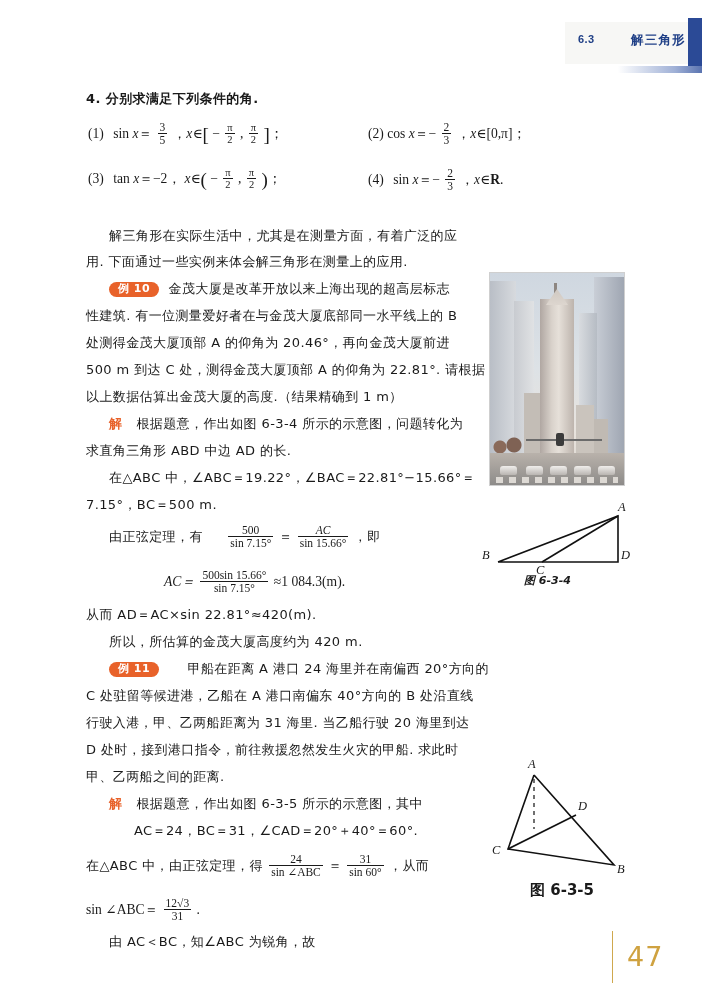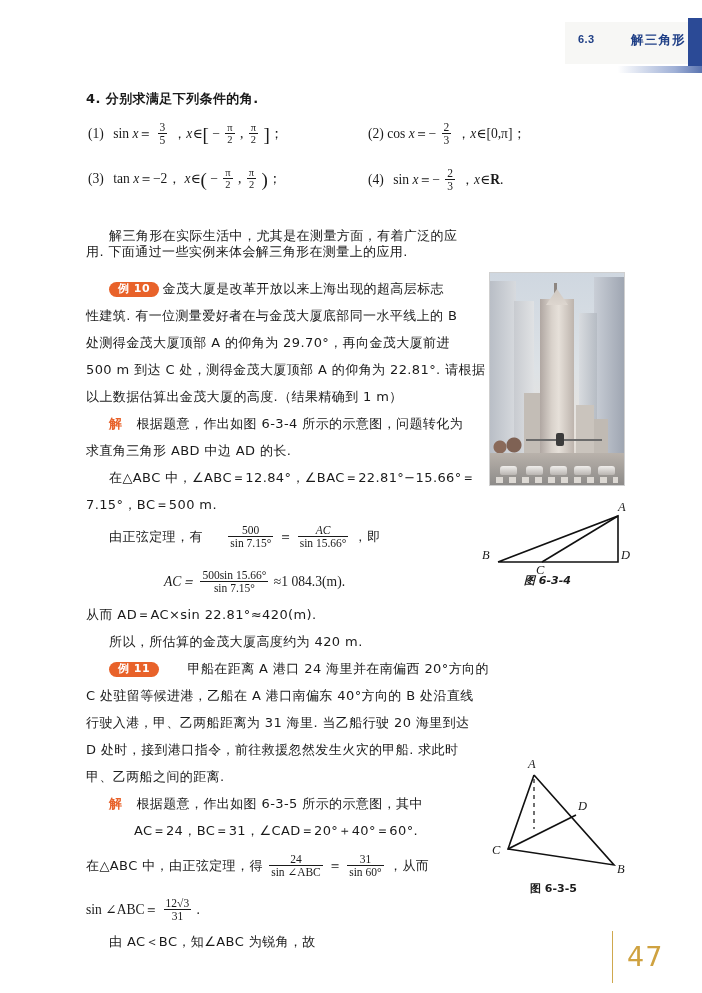--- a/index.html
+++ b/index.html
@@ -103,21 +103,21 @@
   .trees{position:absolute;left:2px;bottom:30px;width:36px;height:18px;
      background:radial-gradient(circle at 8px 10px,#8a6a5a 6px,transparent 7px),
                 radial-gradient(circle at 22px 8px,#7f6254 7px,transparent 8px);}
 
   
   #fig1{position:absolute;left:480px;top:500px;width:180px;height:95px;}
   #fig1cap{position:absolute;left:524px;top:573px;
     font-family:"DejaVu Sans","Liberation Sans",sans-serif;font-size:11px;font-weight:bold;font-style:italic;}
   #fig2{position:absolute;left:490px;top:757px;width:180px;height:125px;}
   #fig2cap{position:absolute;left:530px;top:881px;
-    font-family:"DejaVu Sans","Liberation Sans",sans-serif;font-size:11px;font-weight:bold;}
+    font-family:"DejaVu Sans","Liberation Sans",sans-serif;font-size:15px;font-weight:bold;}
   .flab{position:absolute;font-family:"Liberation Serif","DejaVu Serif",serif;
         font-style:italic;font-size:12.5px;}
 
   
   #pagerule{position:absolute;left:612px;top:931px;width:1.4px;height:52px;background:#cfa84e;}
   #pagenum{position:absolute;left:627px;top:941px;
     font-family:"DejaVu Sans","Liberation Sans",sans-serif;
     font-size:27px;color:#cfa240;letter-spacing:1px;}
 </style>
 </head>
@@ -178,37 +178,37 @@
     <span class="mr">(4)</span>
     <span class="mr" style="margin-left:6px;">sin&nbsp;</span><span class="mi">x</span><span class="mr">＝−</span>
     <span class="fr">
       <span class="nu">2</span>
       <span class="de">3</span>
     </span>
     <span class="mr">，</span><span class="mi">x</span><span class="mr">∈<b>R</b>.</span>
   </div>
 
   <div class="ln cn ind" style="top:137px;">解三角形在实际生活中，尤其是在测量方面，有着广泛的应</div>
-  <div class="ln cn" style="top:153px;text-align:right;">用. 下面通过一些实例来体会解三角形在测量上的应用.</div>
+  <div class="ln cn" style="top:163px;text-align:right;">用. 下面通过一些实例来体会解三角形在测量上的应用.</div>
 
   <div class="ln" style="top:190px;left:23px;">
     <span class="badge">例 10</span>
-    <span class="cn" style="margin-left:0;">金茂大厦是改革开放以来上海出现的超高层标志</span>
+    <span class="cn" style="margin-left:6px;">金茂大厦是改革开放以来上海出现的超高层标志</span>
   </div>
   <div class="ln cn" style="top:217px;">性建筑. 有一位测量爱好者在与金茂大厦底部同一水平线上的 B</div>
-  <div class="ln cn" style="top:244px;">处测得金茂大厦顶部 A 的仰角为 29.70°，再向金茂大厦前进</div>
+  <div class="ln cn" style="top:244px;">处测得金茂大厦顶部 A 的仰角为 20.46°，再向金茂大厦前进</div>
   <div class="ln cn" style="top:271px;">500 m 到达 C 处，测得金茂大厦顶部 A 的仰角为 22.81°. 请根据</div>
   <div class="ln cn" style="top:298px;">以上数据估算出金茂大厦的高度.（结果精确到 1 m）</div>
 
   <div class="ln" style="top:325px;left:23px;">
     <span class="jie">解</span>
     <span class="cn" style="margin-left:11px;">根据题意，作出如图 6-3-4 所示的示意图，问题转化为</span>
   </div>
   <div class="ln cn" style="top:352px;">求直角三角形 ABD 中边 AD 的长.</div>
-  <div class="ln cn ind" style="top:379px;">在△ABC 中，∠ABC＝12.84°，∠BAC＝22.81°−15.66°＝</div>
+  <div class="ln cn ind" style="top:379px;">在△ABC 中，∠ABC＝19.22°，∠BAC＝22.81°−15.66°＝</div>
   <div class="ln cn" style="top:406px;">7.15°，BC＝500 m.</div>
 
   <div class="ln" style="top:433px;left:23px;">
     <span class="cn">由正弦定理，有</span>
     <span class="fr" style="margin-left:22px;">
       <span class="nu">500</span>
       <span class="de">sin 7.15°</span>
     </span>
     <span class="mr">＝</span>
     <span class="fr">

